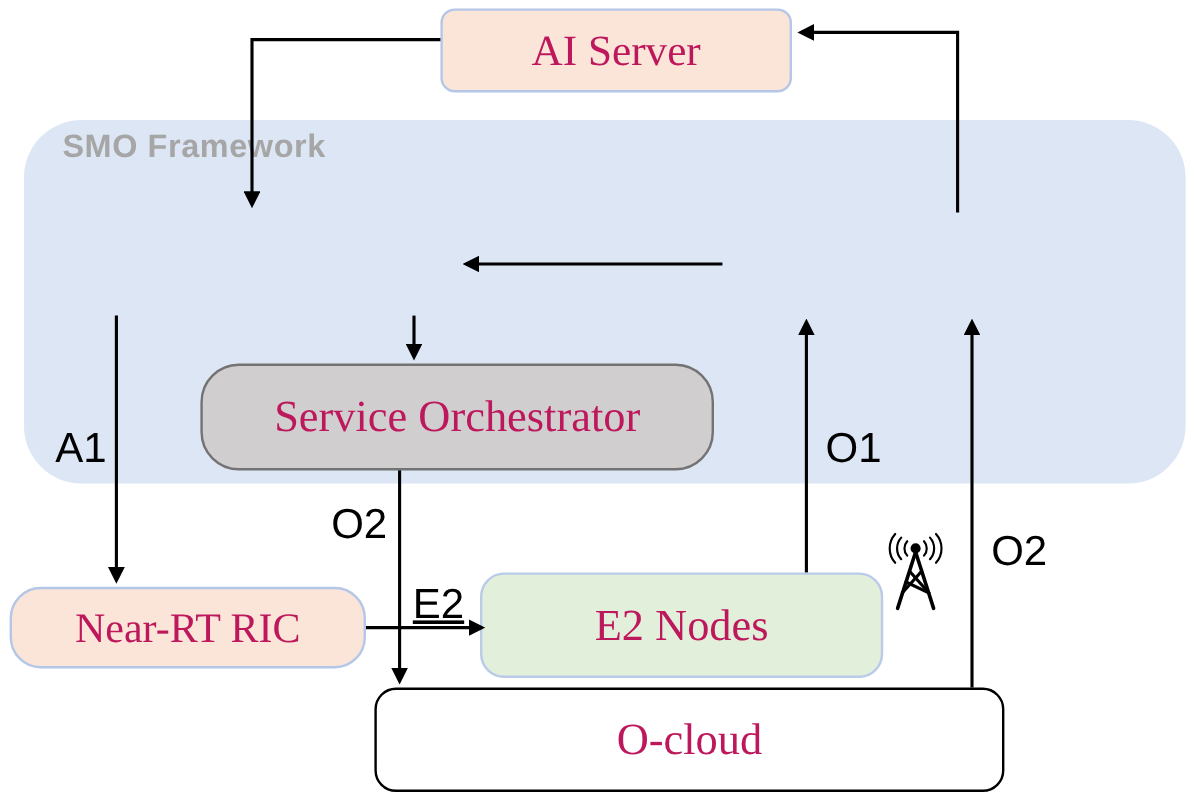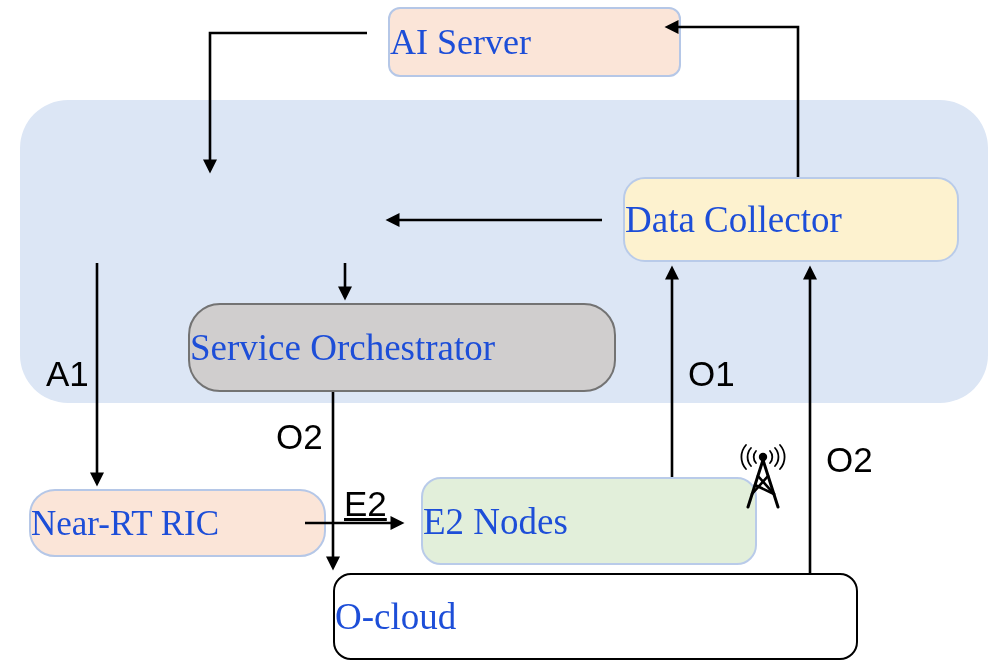--- a/index.html
+++ b/index.html
@@ -12,26 +12,26 @@
     position: relative;
     width: 995px;
     height: 671px;
     background: #ffffff;
     overflow: hidden;
   }
   .node {
     position: absolute;
     display: flex;
     align-items: center;
+    justify-content: center;
     box-sizing: border-box;
     font-family: "Liberation Serif", "DejaVu Serif", serif;
-    color: #1d4ed8;
+    color: #be185d;
     text-align: center;
     line-height: 1;
-    margin-left: 21px;
   }
   .smo {
     position: absolute;
     left: 20px; top: 100px;
     width: 968px; height: 303px;
     background: #dce6f5;
     border-radius: 48px;
   }
   .smo-label {
     position: absolute;
@@ -103,29 +103,27 @@
     pointer-events: none;
   }
   #arrows { left: 0; top: 0; }
 </style>
 </head>
 <body>
 
 <div id="stage">
 
   <div class="smo"></div>
+  <div class="smo-label">SMO Framework</div>
 
   <div class="node ai-server">
     <span>AI Server</span>
   </div>
 
 
-  <div class="node data-collector">
-    <span>Data Collector</span>
-  </div>
 
   <div class="node service-orchestrator">
     <span>Service Orchestrator</span>
   </div>
 
   <div class="node near-rt-ric">
     <span>Near-RT RIC</span>
   </div>
 
   <div class="node e2-nodes">

